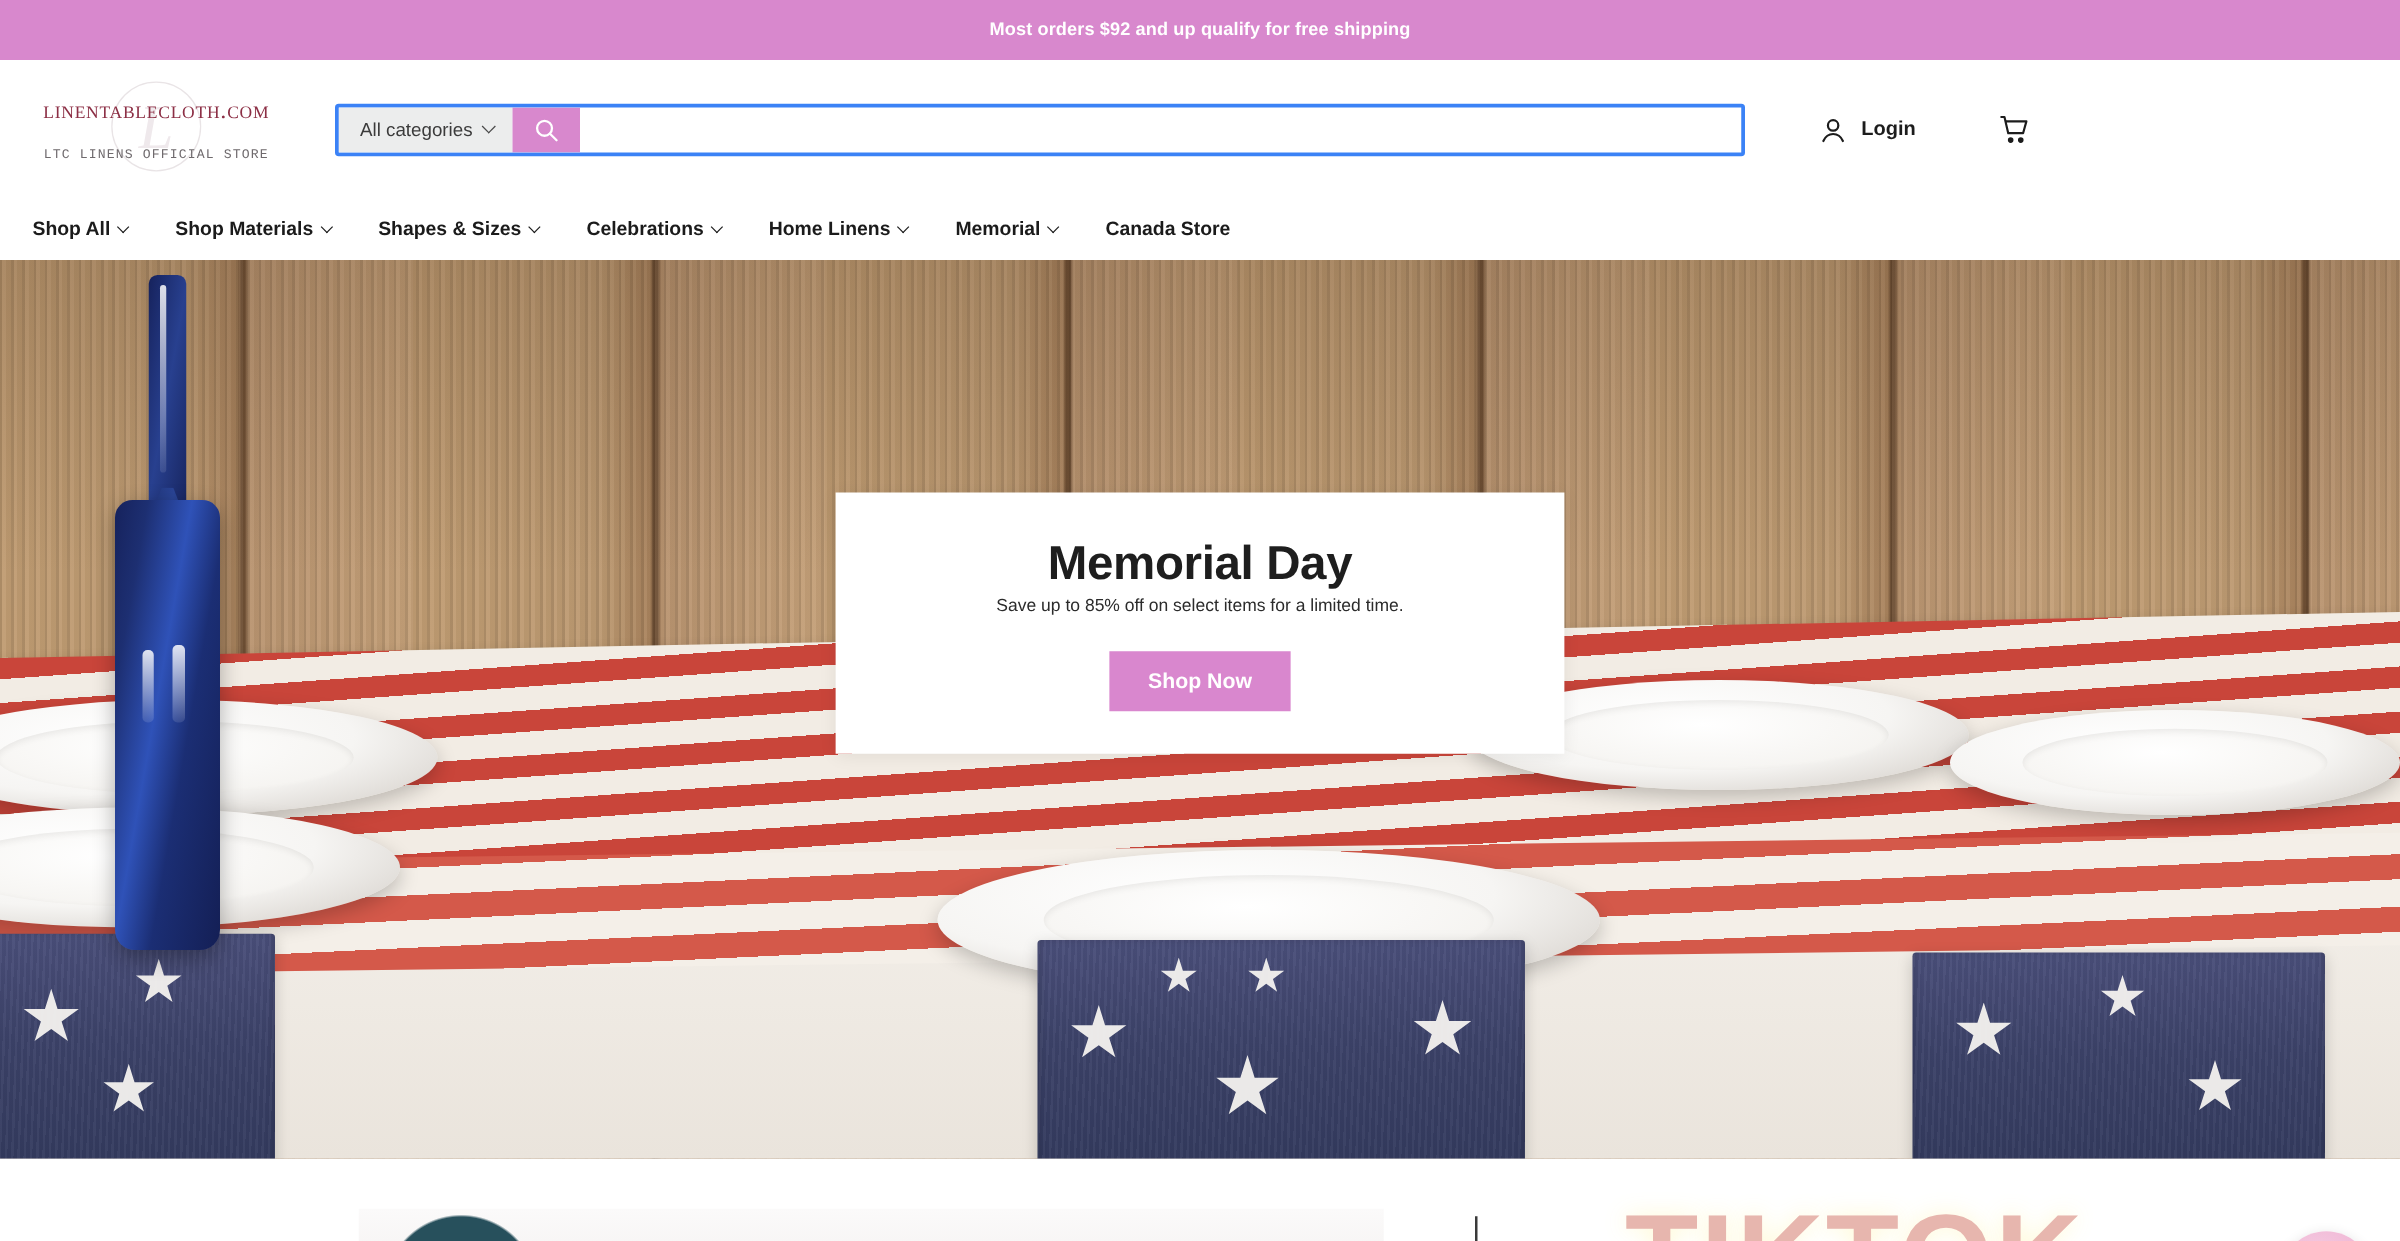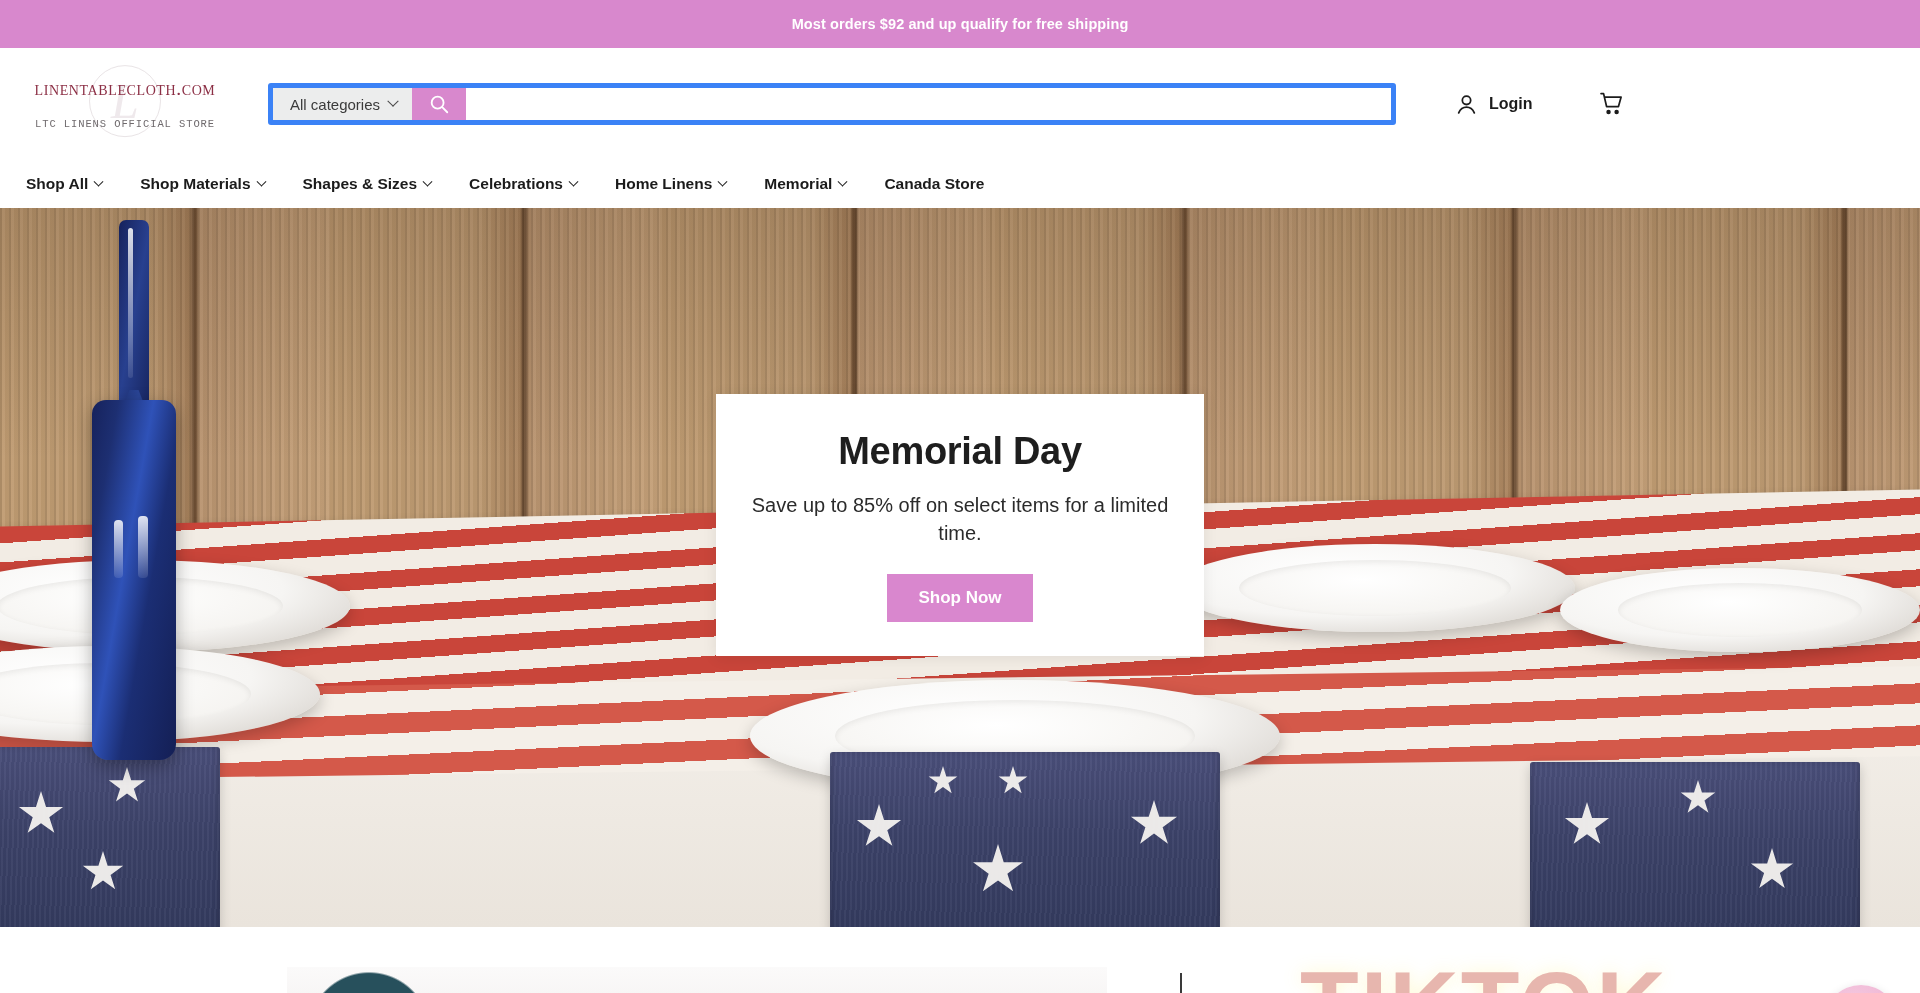--- a/index.html
+++ b/index.html
@@ -93,21 +93,21 @@
   }
 
   
   .search-wrap {
     flex: 1;
     display: flex;
     align-items: center;
     max-width: 1128px;
     height: 42px;
     margin-left: 38px;
-    border: 5px solid #3b82f6;
+    border: 3px solid #3b82f6;
     border-radius: 3px;
     overflow: hidden;
     background: #fff;
   }
   .cat-select {
     display: flex;
     align-items: center;
     gap: 9px;
     height: 100%;
     padding: 0 15px 0 17px;
@@ -335,37 +335,37 @@
     background: linear-gradient(180deg, rgba(255,255,255,.85), rgba(255,255,255,.1));
     border-radius: 4px;
     z-index: 5;
   }
   
   .promo-card {
     position: absolute;
     left: 50%;
     top: 186px;
     transform: translateX(-50%);
-    width: 488px;
+    width: 583px;
     background: #ffffff;
     padding: 36px 30px 34px;
     text-align: center;
     z-index: 20;
     box-shadow: 0 2px 14px rgba(0,0,0,.08);
   }
   .promo-title {
     font-size: 38px;
     font-weight: 700;
     color: #1e1e1e;
     letter-spacing: -.3px;
     line-height: 1.15;
   }
   .promo-sub {
-    margin-top: 17px;
-    font-size: 20px;
+    margin-top: 1px;
+    font-size: 14px;
     color: #2b2b2b;
     line-height: 1.4;
   }
   .promo-btn {
     display: inline-block;
     margin-top: 27px;
     padding: 14px 31px;
     background: #d987ce;
     color: #ffffff;
     font-size: 17px;

